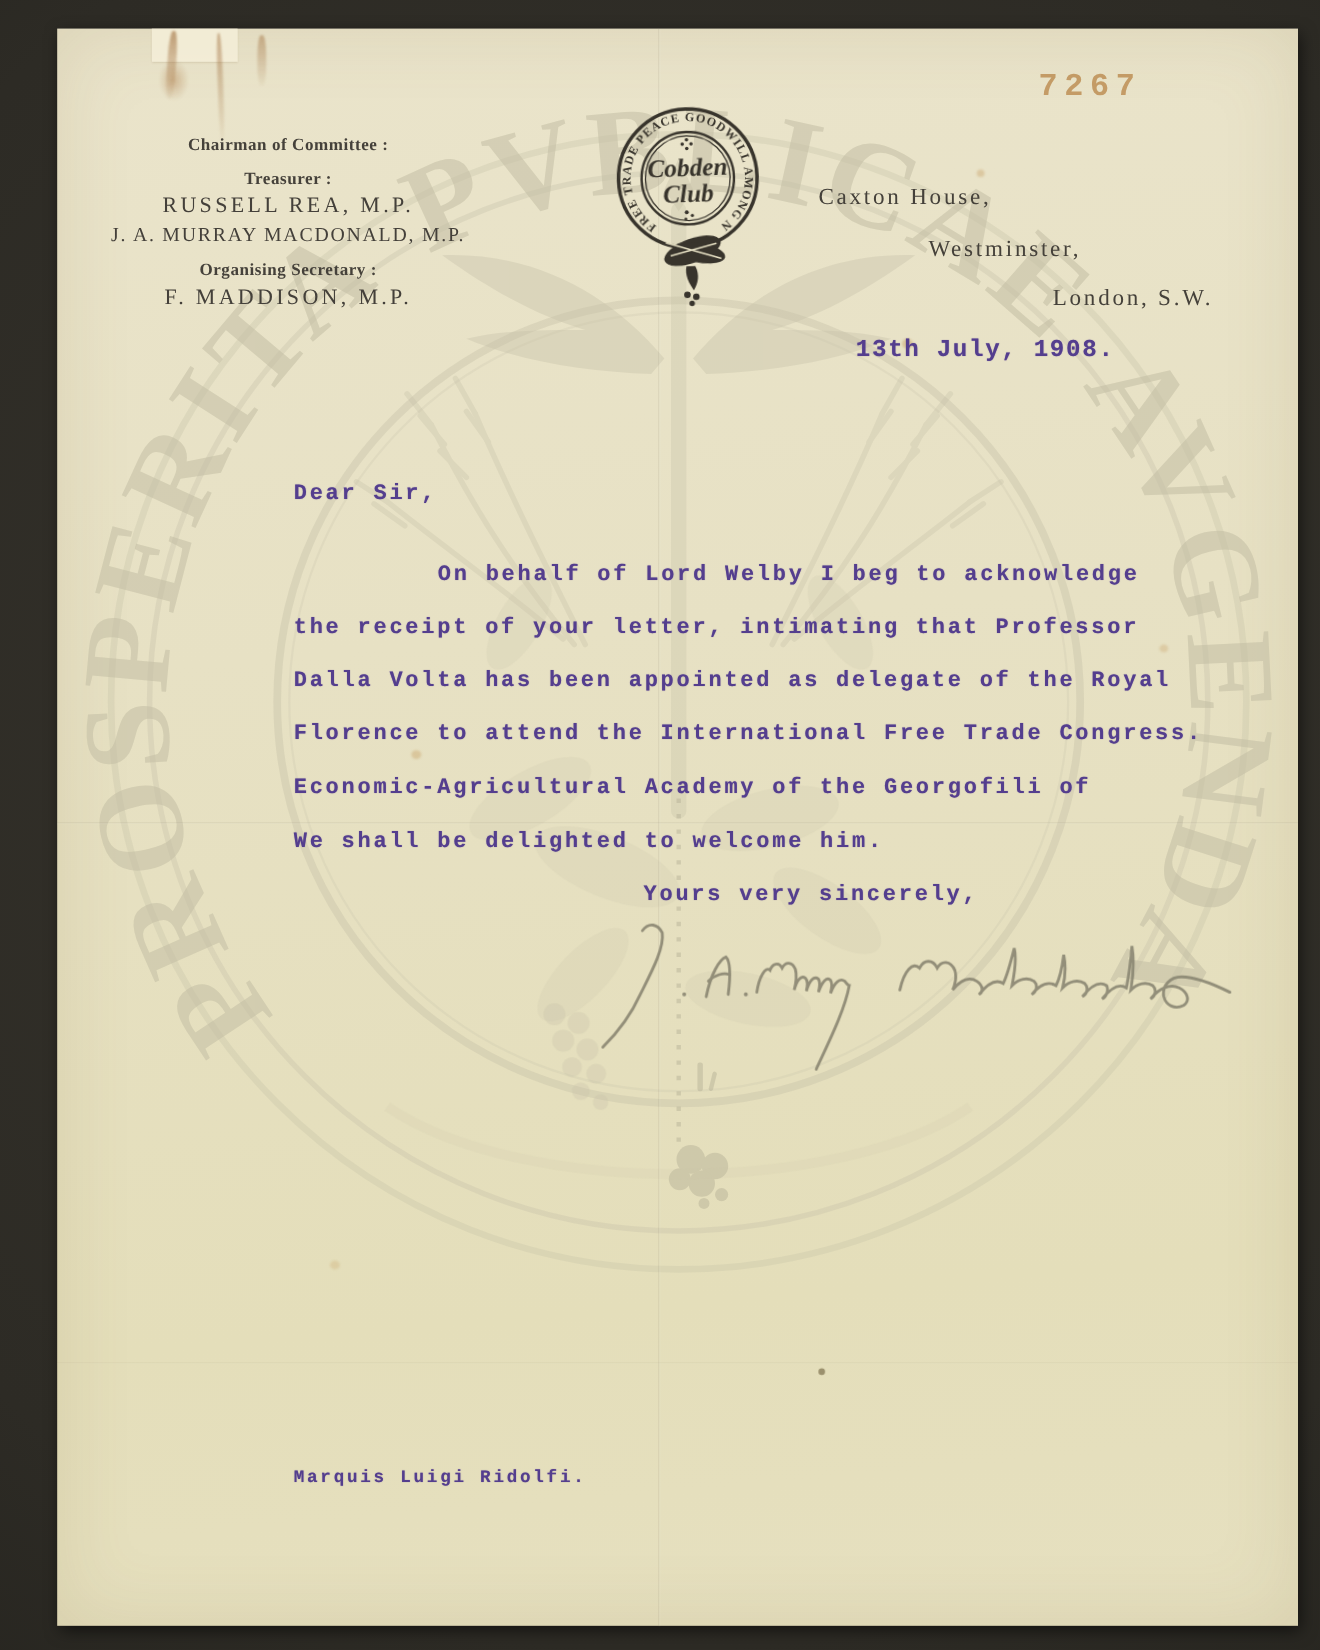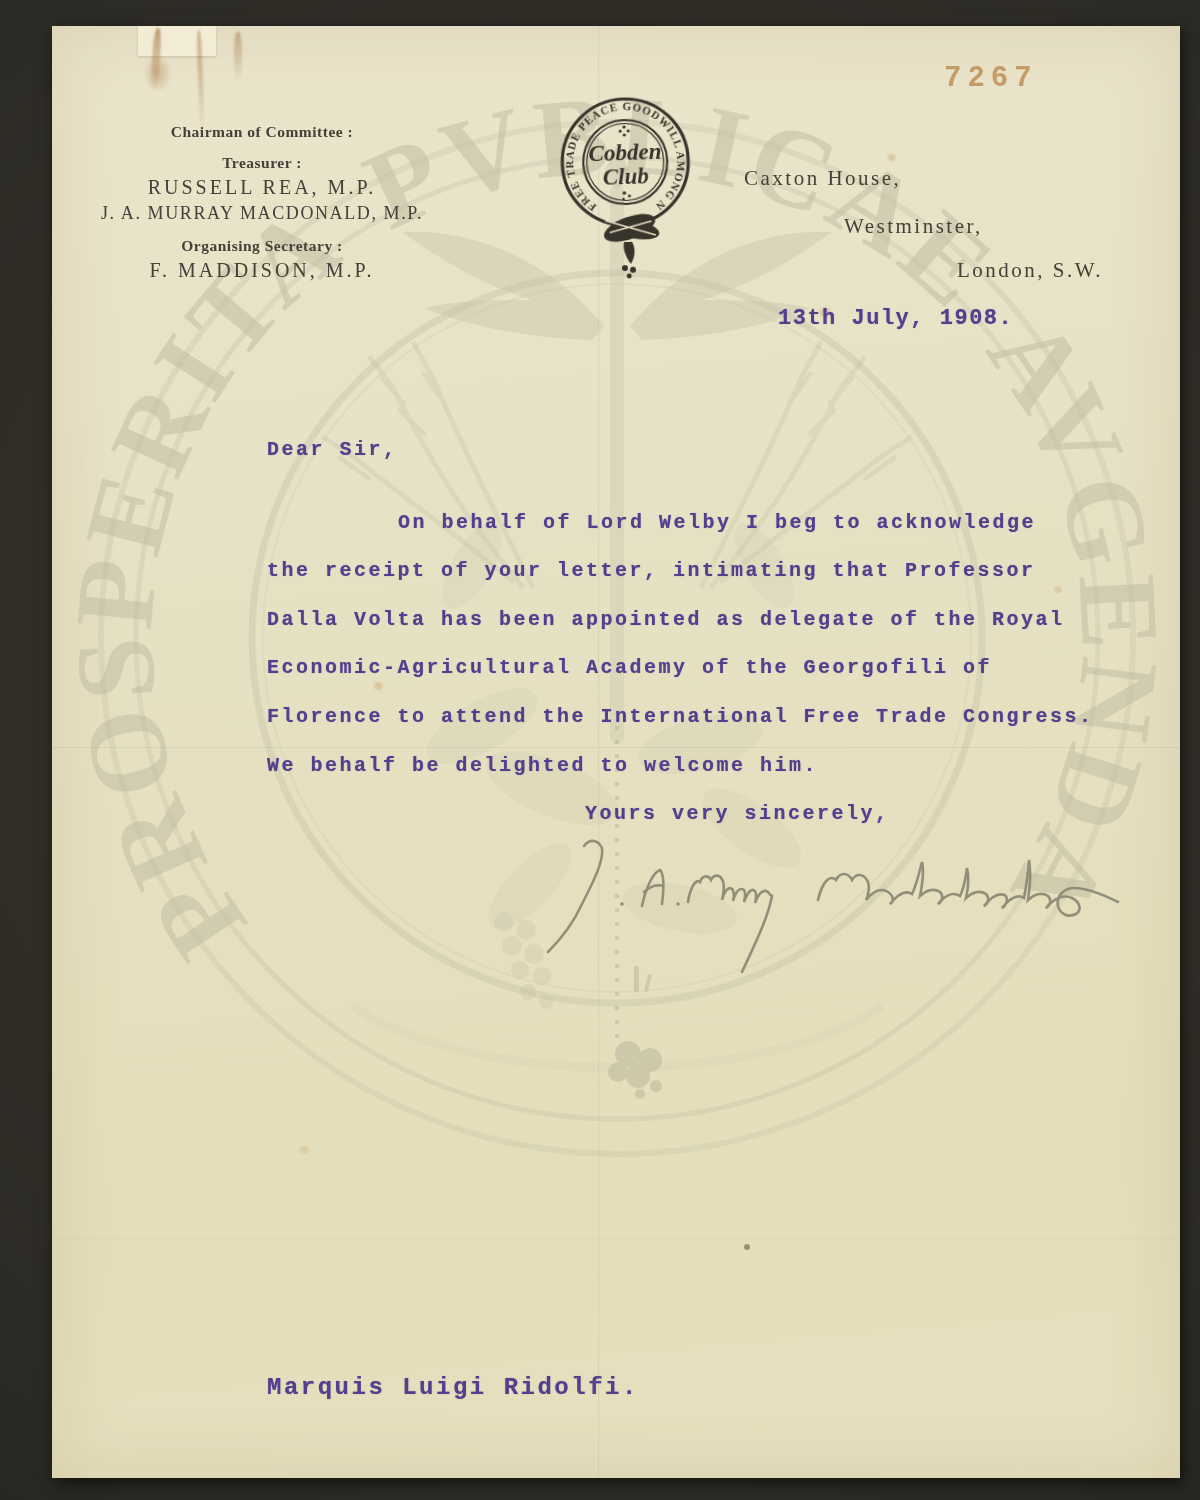--- a/index.html
+++ b/index.html
@@ -54,21 +54,21 @@
     text-shadow:0 0 1px rgba(84,62,142,.55);}
   .date{position:absolute;left:726px;top:280px;font-size:22px;letter-spacing:1.5px;}
 
   .body-block{position:absolute;left:215px;top:412px;width:900px;}
   .body-block .line{height:48.6px;font-size:20px;letter-spacing:2.5px;white-space:pre;}
   .body-block .indent1{padding-left:131px;margin-top:24px;}
   .body-block .closing{padding-left:318px;}
 
   .signature{position:absolute;left:440px;top:800px;width:680px;height:180px;}
 
-  .recipient{position:absolute;left:215px;top:1308px;font-size:24px;letter-spacing:2.5px;margin-top:40px;}
+  .recipient{position:absolute;left:215px;top:1308px;font-size:16px;letter-spacing:2.5px;}
 </style>
 </head>
 <body>
 
 <div class="scene">
   <div class="paper">
 
     <svg class="watermark" viewBox="0 0 1128 1452">
       <g fill="none" stroke="#c6c1a8">
         <circle cx="565" cy="612" r="516" stroke-width="6" opacity=".33"></circle>
@@ -204,23 +204,23 @@
     <div class="addr a2">Westminster,</div>
     <div class="addr a3">London, S.W.</div>
 
     <div class="date typed">13th July, 1908.</div>
 
     <div class="body-block">
       <div class="typed line">Dear Sir,</div>
       <div class="typed line indent1">On behalf of Lord Welby I beg to acknowledge</div>
       <div class="typed line">the receipt of your letter, intimating that Professor</div>
       <div class="typed line">Dalla Volta has been appointed as delegate of the Royal</div>
+      <div class="typed line">Florence to attend the International Free Trade Congress.</div>
       <div class="typed line">Economic-Agricultural Academy of the Georgofili of</div>
-      <div class="typed line">Florence to attend the International Free Trade Congress.</div>
-      <div class="typed line">We behalf be delighted to welcome him.</div>
+      <div class="typed line">We shall be delighted to welcome him.</div>
       <div class="typed line closing">Yours very sincerely,</div>
     </div>
 
     <svg class="signature" viewBox="0 0 680 180">
       <title>J. A. Murray Macdonald</title>
       <g fill="none" stroke="#8a8672" stroke-width="2.6" stroke-linecap="round" opacity=".9">
         <path d="M92,20 C98,12 106,14 110,22 C112,36 100,58 90,78 C80,100 68,114 56,126"></path>
         <circle cx="130" cy="78" r="1.8" fill="#8a8672" stroke="none"></circle>
         <path d="M150,80 C154,60 162,46 168,44 C172,48 172,62 170,78"></path>
         <path d="M152,66 C158,60 166,58 171,60"></path>

